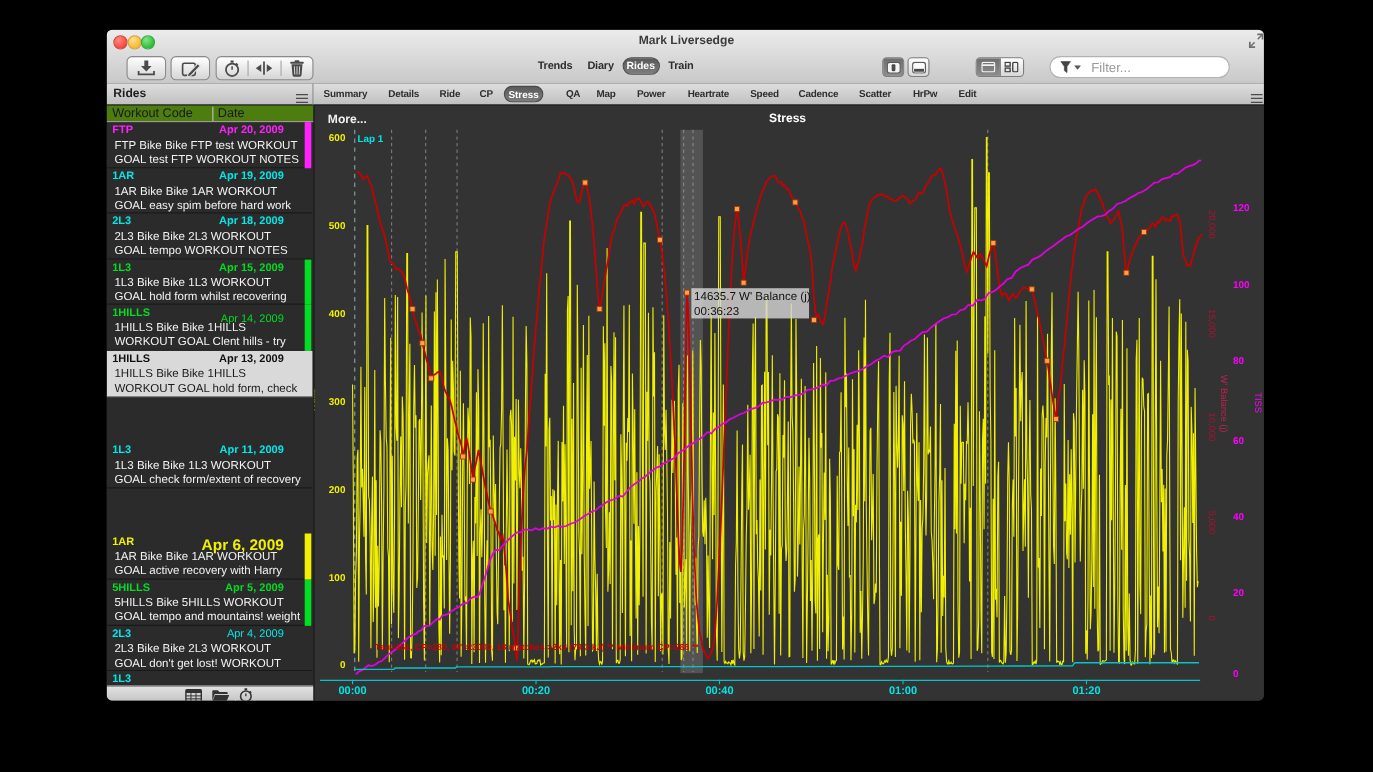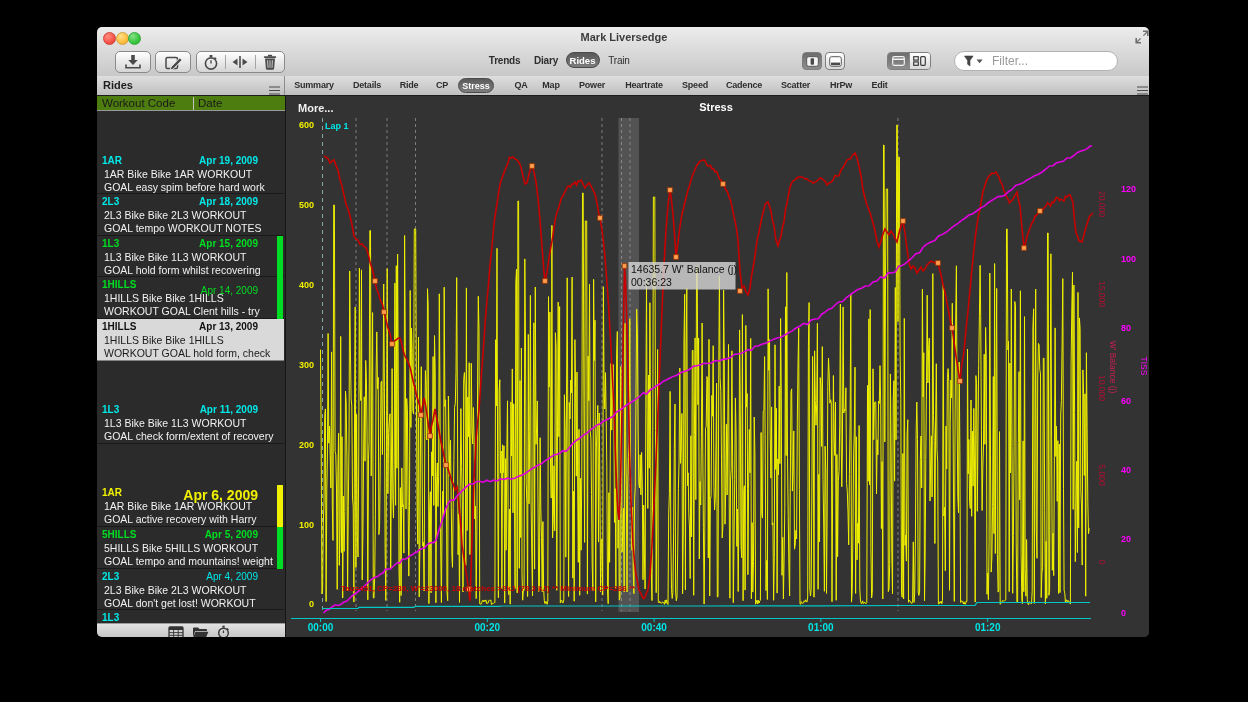--- a/index.html
+++ b/index.html
@@ -60,21 +60,21 @@
             <g stroke="#d9d9d9" stroke-width="0.9">
               <line x1="6.6" y1="6.2" x2="7" y2="13.8"></line>
               <line x1="9" y1="6.2" x2="9" y2="13.8"></line>
               <line x1="11.4" y1="6.2" x2="11" y2="13.8"></line>
             </g>
           </svg>
         </div>
       </div>
     <span style="position:absolute;left:407.6px;top:28px;transform:translateX(-50%);font-size:10px;letter-spacing:-0.2px;font-weight:bold;color:#2e2e2e">Trends</span>
       <span style="position:absolute;left:449px;top:28px;transform:translateX(-50%);font-size:10px;letter-spacing:-0.2px;font-weight:bold;color:#2e2e2e">Diary</span>
-      <span style="position:absolute;left:522px;top:28px;transform:translateX(-50%);font-size:10px;letter-spacing:-0.2px;font-weight:normal;color:#2e2e2e">Train</span>
+      <span style="position:absolute;left:522px;top:28px;transform:translateX(-50%);font-size:10px;letter-spacing:-0.2px;font-weight:bold;color:#2e2e2e">Train</span>
       <span style="position:absolute;left:468.5px;top:25px;width:34px;height:16px;background:linear-gradient(#585858,#7d7d7d);border:0.5px solid #4a4a4a;box-sizing:border-box;border-radius:8px;color:#fff;font-size:9.5px;font-weight:bold;text-align:center;line-height:15px">Rides</span>
     <div style="position:absolute;left:705px;top:25px;width:20px;height:18px;background:linear-gradient(#6e6e6e,#8d8d8d);border:1px solid #7e7e7e;border-radius:4px;box-sizing:border-box;display:flex;align-items:center;justify-content:center">
         <svg width="13" height="11" viewBox="0 0 13 11">
           <rect x="0.7" y="0.7" width="11.6" height="9.6" rx="2" fill="#f5f5f5" stroke="#5a5a5a" stroke-width="1"></rect>
           <rect x="4.6" y="2.3" width="3.4" height="6.4" rx="1" fill="#4a4a4a"></rect>
         </svg>
       </div>
       <div style="position:absolute;left:728px;top:25px;width:20px;height:18px;background:linear-gradient(#ffffff,#d8d8d8);border:1px solid #7e7e7e;border-radius:4px;box-sizing:border-box;display:flex;align-items:center;justify-content:center">
         <svg width="13" height="11" viewBox="0 0 13 11">
           <rect x="0.7" y="0.7" width="11.6" height="9.6" rx="2" fill="#fbfbfb" stroke="#5a5a5a" stroke-width="1"></rect>
@@ -141,20 +141,27 @@
           </g>
         </svg></div>
   </div>
 
   <div style="position:absolute;left:0;top:69px;width:188px;height:541px;background:#2b2b2b">
     <div style="position:absolute;left:0;top:0;width:188px;height:15px;background:#4d7c0f;border-bottom:1px solid #9a9a9a;box-sizing:border-box">
       <span style="position:absolute;left:5px;top:1px;font-size:11.5px;color:#1a1a1a">Workout Code</span>
       <div style="position:absolute;left:96px;top:1px;width:1px;height:13px;background:#c4c4c4"></div>
       <span style="position:absolute;left:101px;top:1px;font-size:11.5px;color:#1a1a1a">Date</span>
     </div>
+    <div style="position:absolute;left:0;top:15.0px;width:187px;height:41.6px;border-bottom:1px solid rgba(0,0,0,0.4);box-sizing:border-box">
+        <div style="position:absolute;left:5px;top:2px;font-weight:bold;font-size:10px;color:#ff22ff">FTP</div>
+        <div style="position:absolute;right:26px;top:2px;font-weight:bold;font-size:10px;color:#ff22ff;white-space:nowrap">Apr 20, 2009</div>
+        <div style="position:absolute;left:7px;top:15px;width:176px;font-size:10.5px;color:#f2f2f2;white-space:nowrap;overflow:hidden">FTP Bike Bike FTP test WORKOUT</div>
+        <div style="position:absolute;left:7px;top:28px;width:176px;font-size:10.5px;color:#f2f2f2;white-space:nowrap;overflow:hidden">GOAL test FTP  WORKOUT NOTES</div>
+        <div style="position:absolute;right:1px;top:0;width:6px;height:41.6px;background:#ff22ff"></div>
+      </div>
       <div style="position:absolute;left:0;top:56.6px;width:187px;height:41.6px;border-bottom:1px solid rgba(0,0,0,0.4);box-sizing:border-box">
         <div style="position:absolute;left:5px;top:2px;font-weight:bold;font-size:10px;color:#00e8e8">1AR</div>
         <div style="position:absolute;right:26px;top:2px;font-weight:bold;font-size:10px;color:#00e8e8;white-space:nowrap">Apr 19, 2009</div>
         <div style="position:absolute;left:7px;top:15px;width:176px;font-size:10.5px;color:#f2f2f2;white-space:nowrap;overflow:hidden">1AR Bike Bike 1AR WORKOUT</div>
         <div style="position:absolute;left:7px;top:28px;width:176px;font-size:10.5px;color:#f2f2f2;white-space:nowrap;overflow:hidden">GOAL easy spim before hard work</div>
       </div>
       <div style="position:absolute;left:0;top:98.2px;width:187px;height:41.6px;border-bottom:1px solid rgba(0,0,0,0.4);box-sizing:border-box">
         <div style="position:absolute;left:5px;top:2px;font-weight:bold;font-size:10px;color:#00e8e8">2L3</div>
         <div style="position:absolute;right:26px;top:2px;font-weight:bold;font-size:10px;color:#00e8e8;white-space:nowrap">Apr 18, 2009</div>
         <div style="position:absolute;left:7px;top:15px;width:176px;font-size:10.5px;color:#f2f2f2;white-space:nowrap;overflow:hidden">2L3 Bike Bike 2L3 WORKOUT</div>

